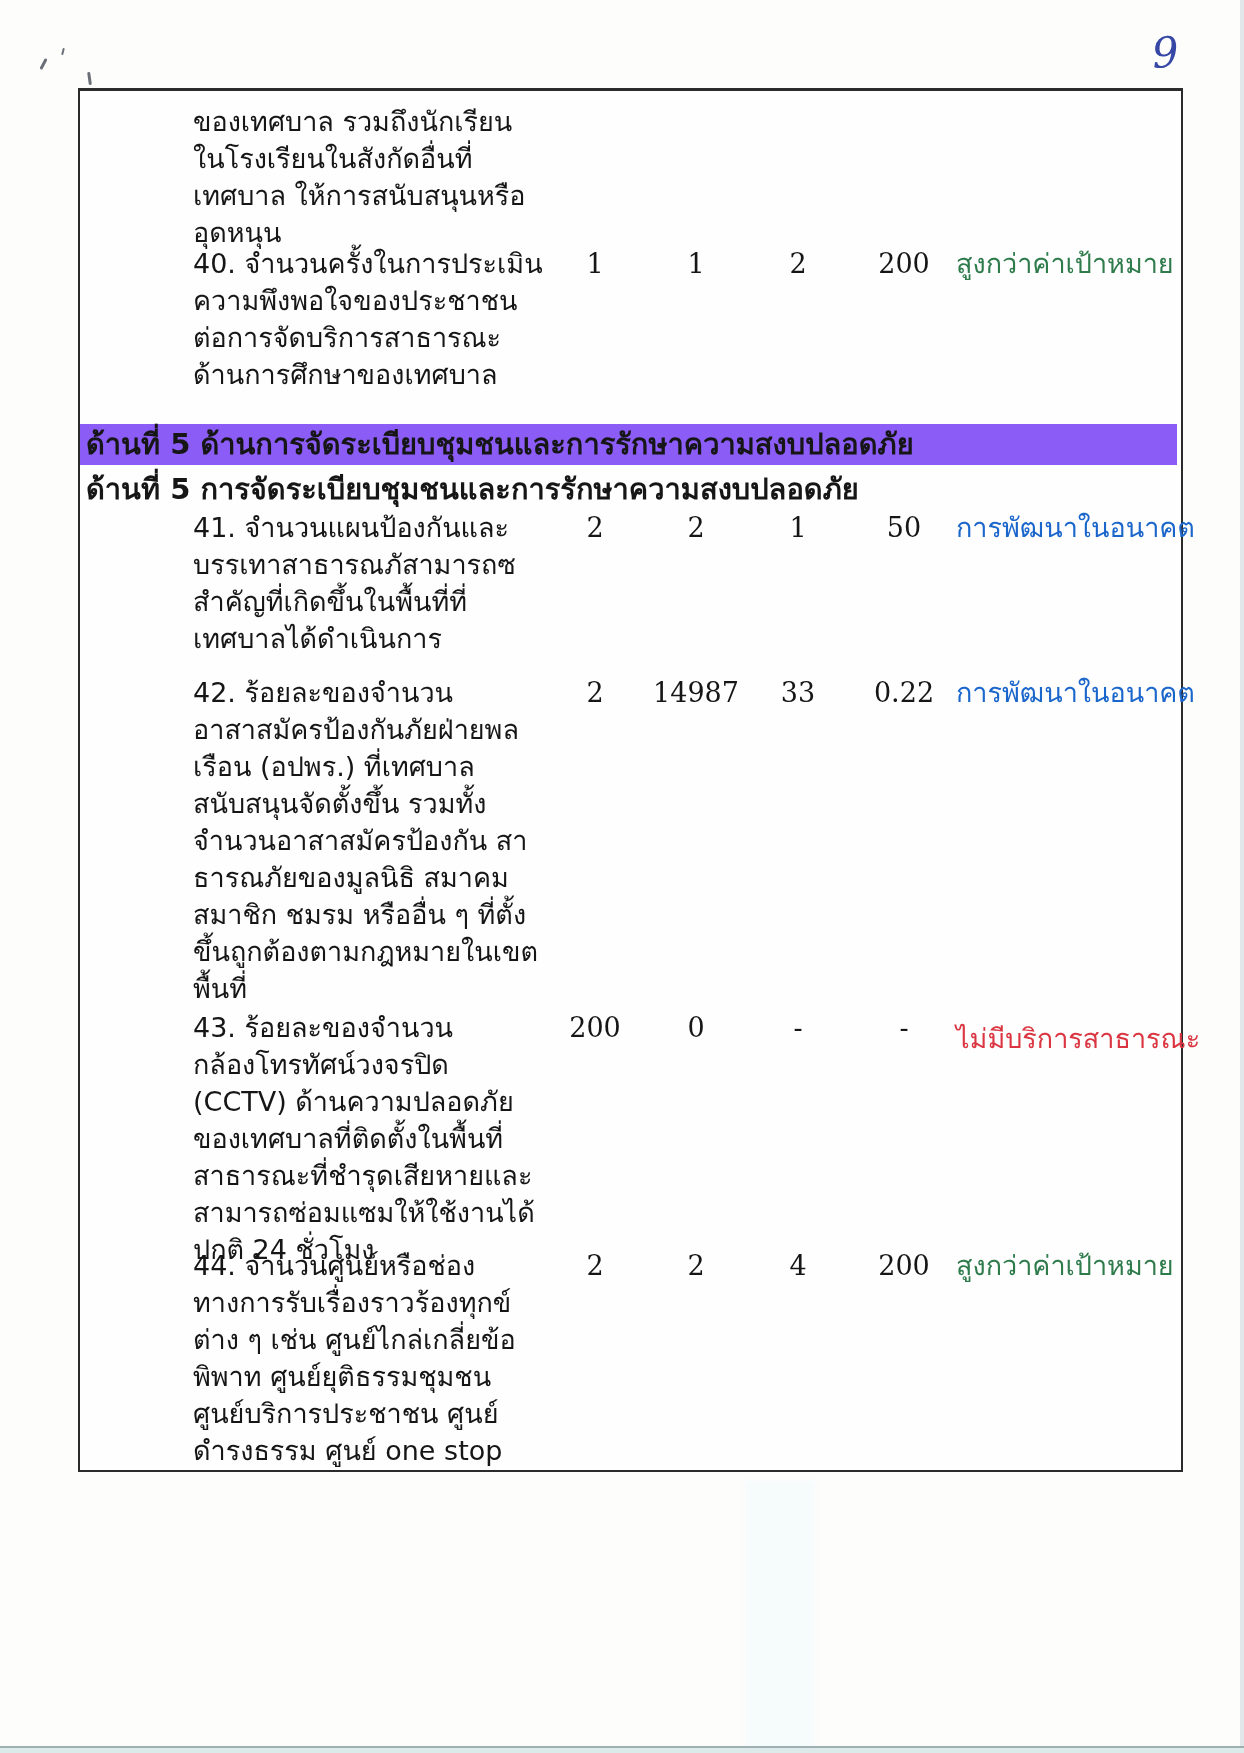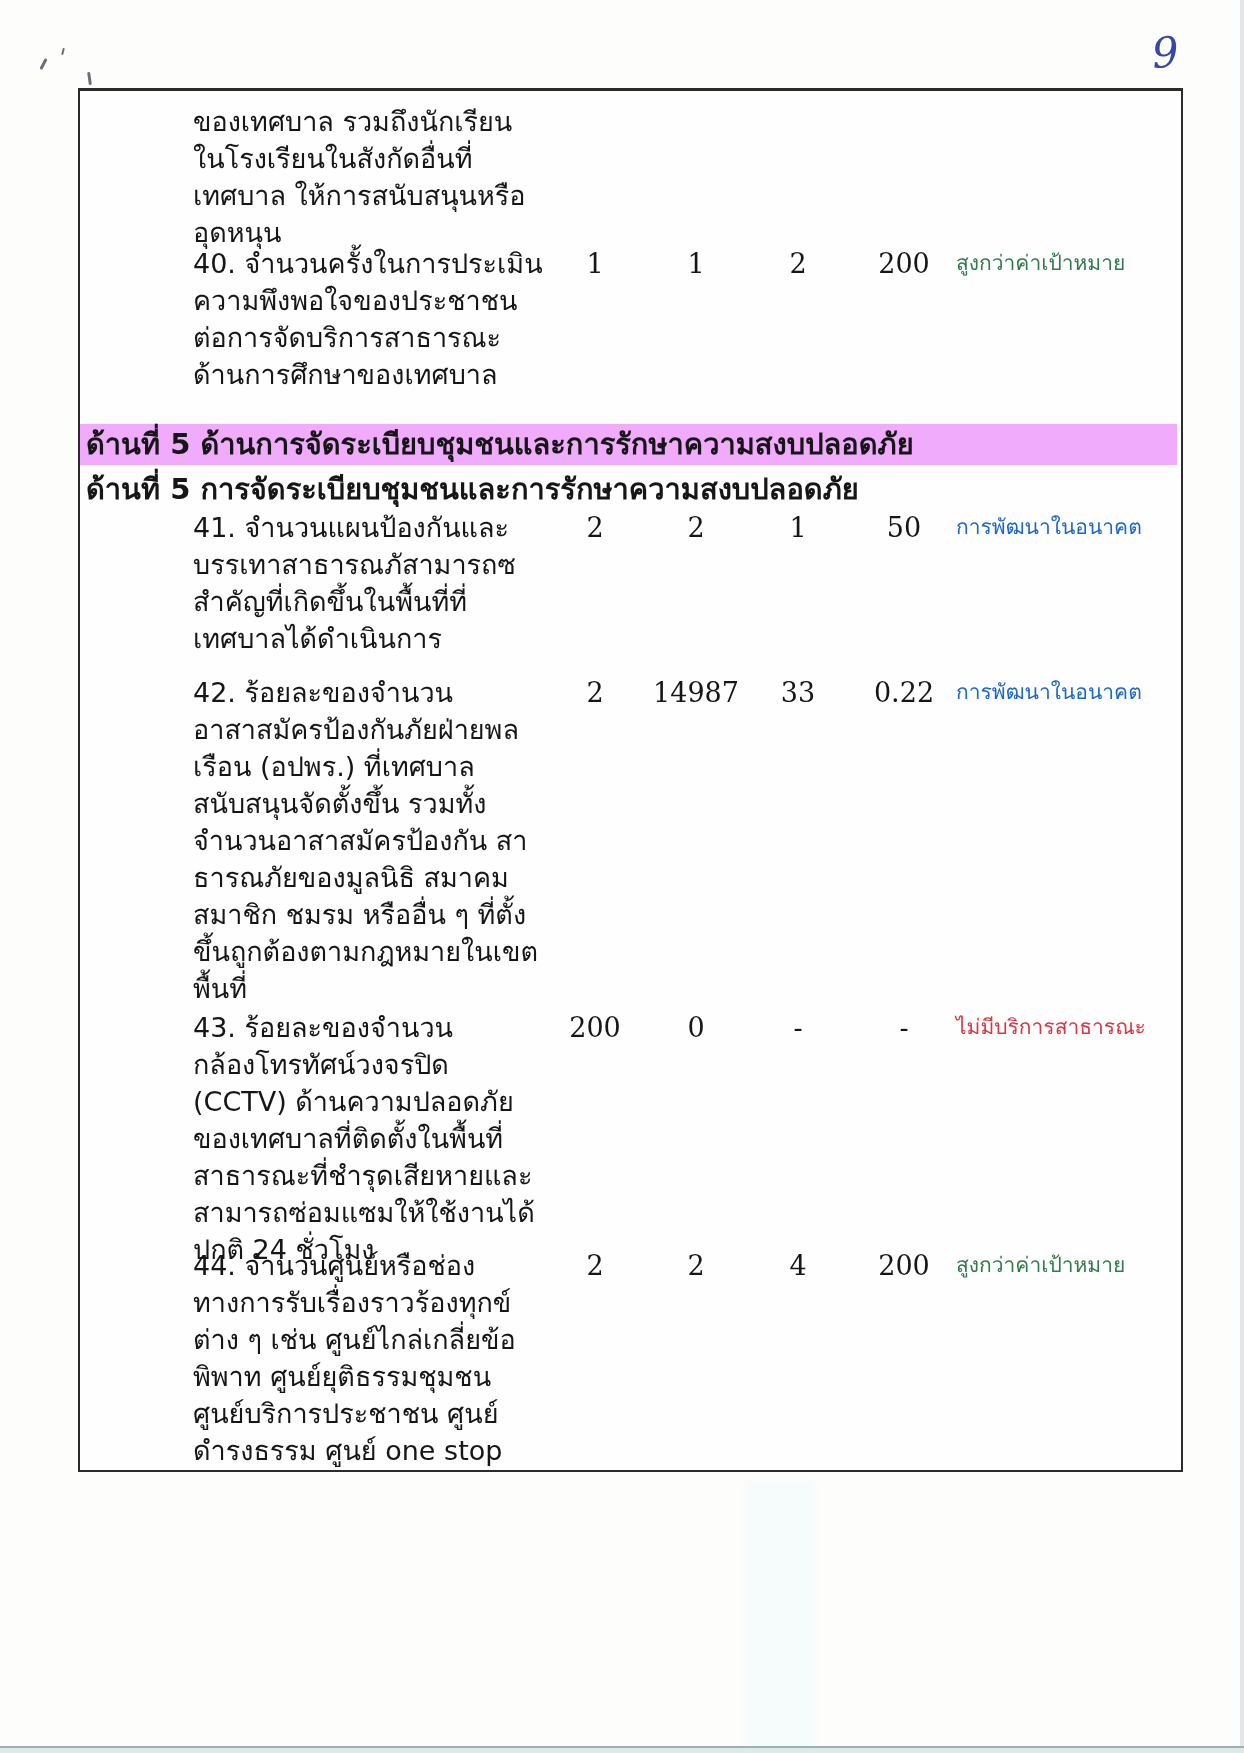--- a/index.html
+++ b/index.html
@@ -44,26 +44,26 @@
     font-size:27px; line-height:37px;
     text-align:center;
     font-family:"DejaVu Serif", serif;
   }
   .val.c1 { left:460px; }
   .val.c2 { left:561px; }
   .val.c3 { left:663px; }
   .val.c4 { left:769px; }
   .status {
     position:absolute; left:876px; top:0; width:225px;
-    font-size:21px; line-height:37px;
+    font-size:27px; line-height:37px;
     white-space:nowrap;
   }
   .section-bar {
     position:absolute; left:0; top:333px; width:1097px; height:41px;
-    background:#f0abfc;
+    background:#8b5cf6;
     font-size:29px; font-weight:bold;
     line-height:41px;
     padding-left:6px;
     white-space:nowrap;
   }
   .section-plain {
     position:absolute; left:0; top:378px; width:1097px; height:40px;
     font-size:29px; font-weight:bold;
     line-height:40px;
     padding-left:6px;
@@ -169,21 +169,21 @@
         <div>(CCTV) ด้านความปลอดภัย</div>
         <div>ของเทศบาลที่ติดตั้งในพื้นที่</div>
         <div>สาธารณะที่ชำรุดเสียหายและ</div>
         <div>สามารถซ่อมแซมให้ใช้งานได้</div>
         <div>ปกติ 24 ชั่วโมง</div>
       </div>
       <div class="val c1">200</div>
       <div class="val c2">0</div>
       <div class="val c3">-</div>
       <div class="val c4">-</div>
-      <div class="status" style="color: rgb(218, 53, 64);">ไม่มีบริการสาธารณะ</div>
+      <div class="status" style="color: rgb(218, 53, 64); margin-top: 11px;">ไม่มีบริการสาธารณะ</div>
     </div>
 
     <div class="row-block r44">
       <div class="desc">
         <div>44. จำนวนศูนย์หรือช่อง</div>
         <div>ทางการรับเรื่องราวร้องทุกข์</div>
         <div>ต่าง ๆ เช่น ศูนย์ไกล่เกลี่ยข้อ</div>
         <div>พิพาท ศูนย์ยุติธรรมชุมชน</div>
         <div>ศูนย์บริการประชาชน ศูนย์</div>
         <div>ดำรงธรรม ศูนย์ one stop</div>

